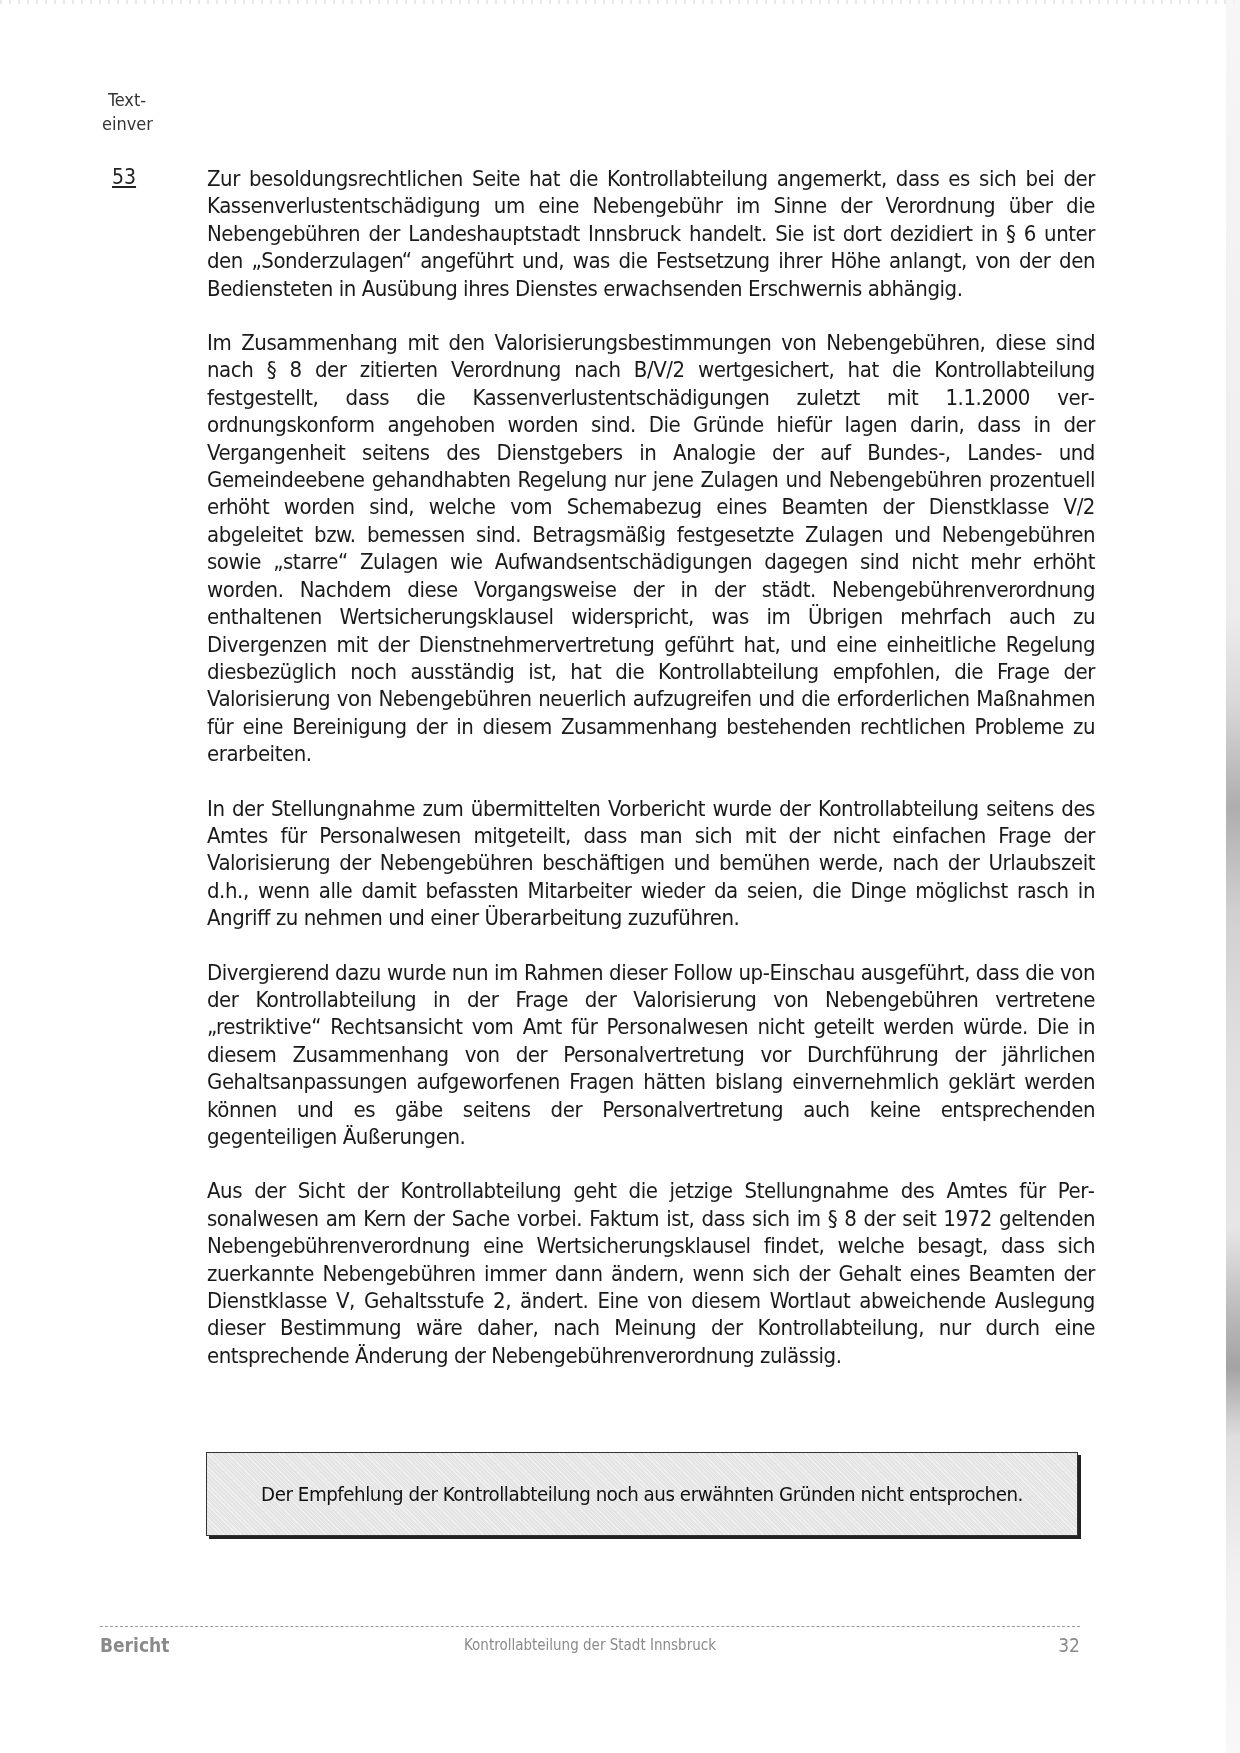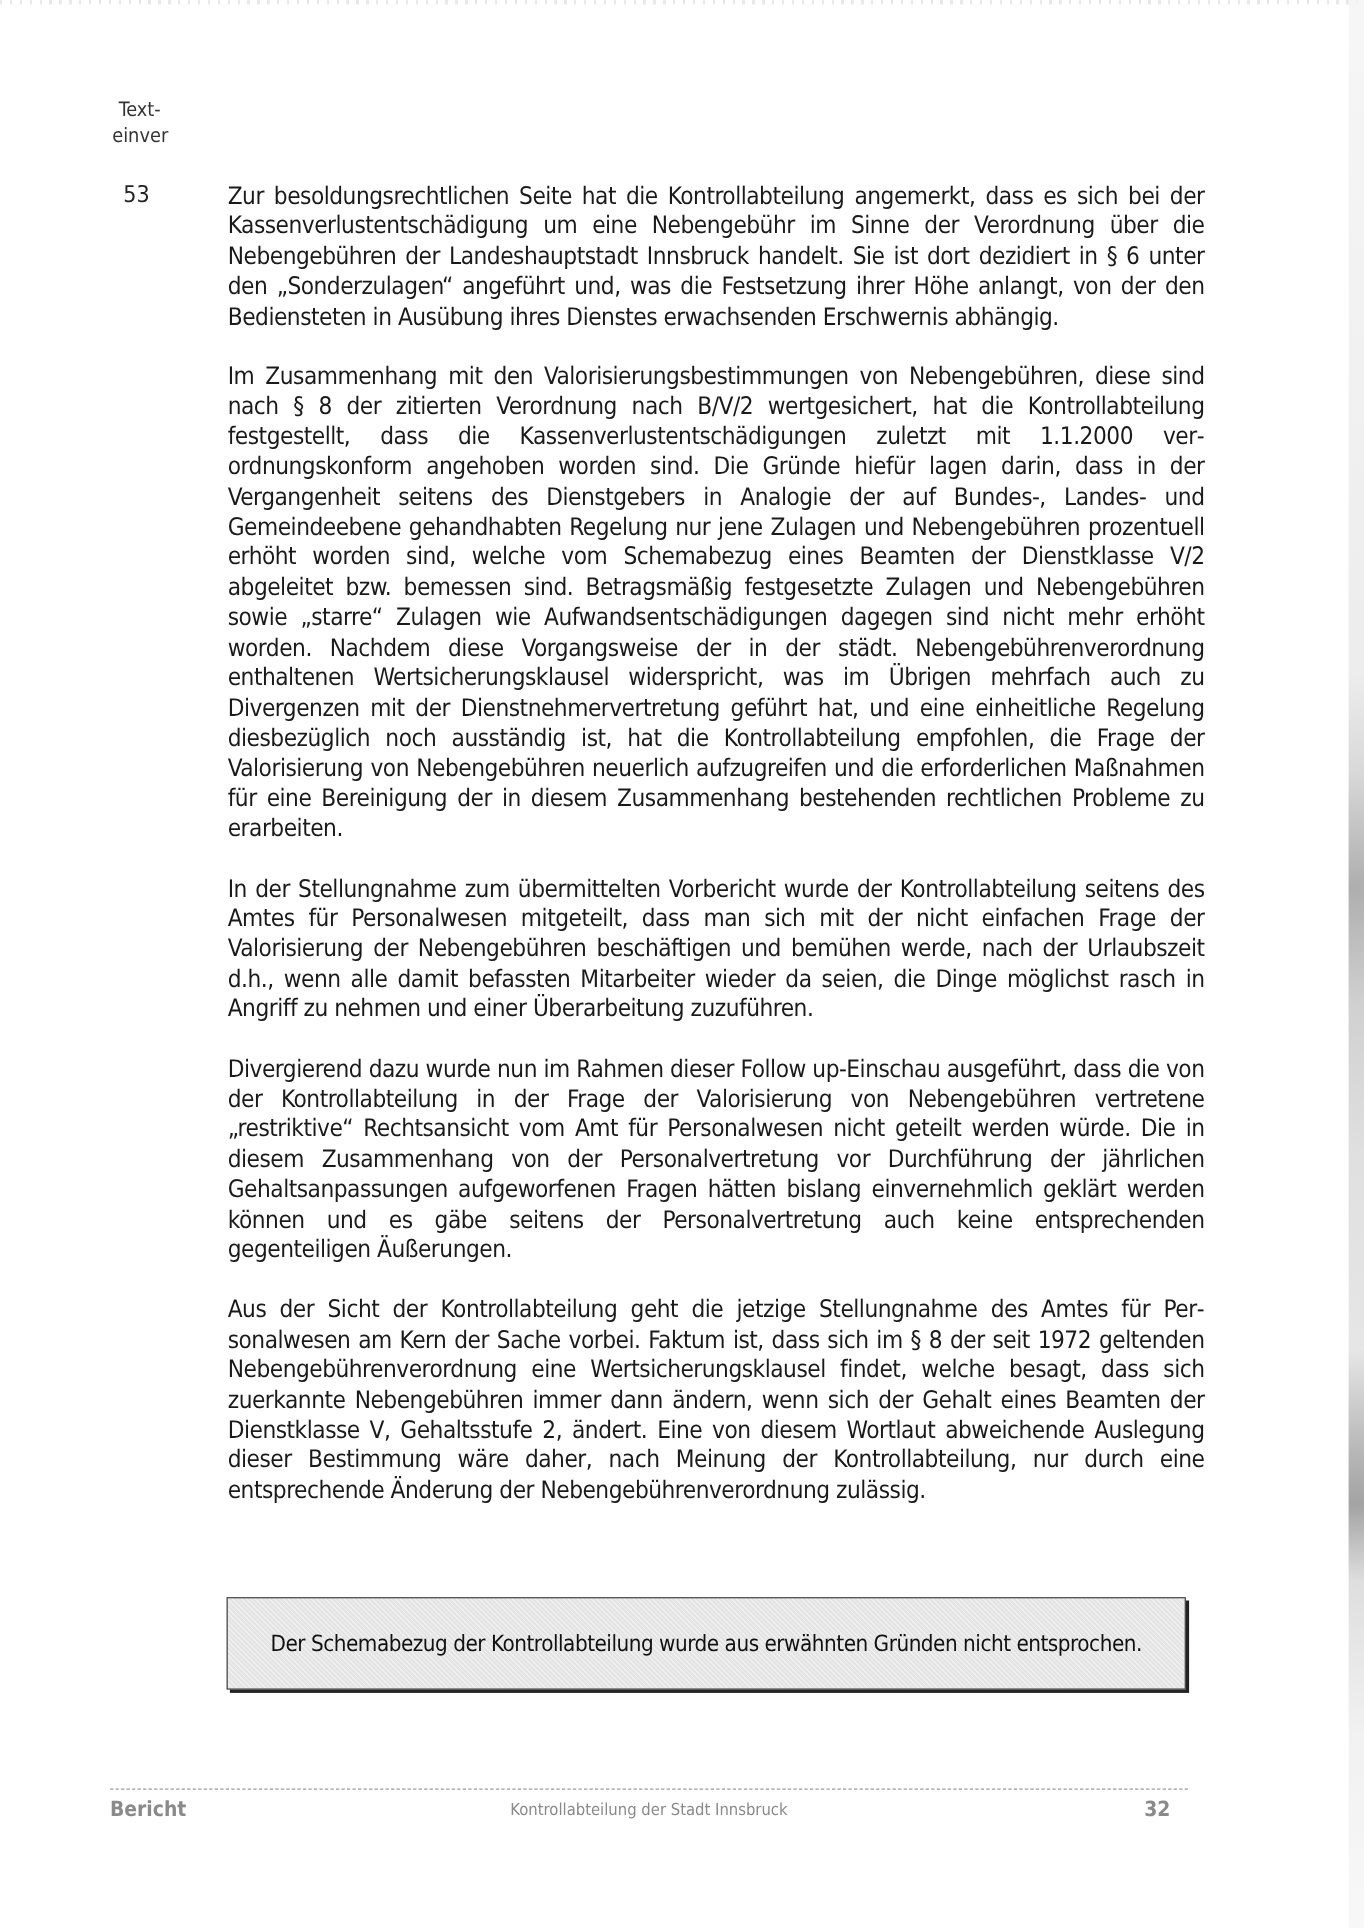--- a/index.html
+++ b/index.html
@@ -46,20 +46,21 @@
       text-align: center;
       width: 50px;
     }
     .para-number {
       position: absolute;
       left: 112px;
       top: 164px;
       font-size: 21px;
       line-height: 27px;
       color: #222;
+      text-decoration: underline;
     }
     .body-text {
       position: absolute;
       left: 207px;
       top: 165px;
       width: 888px;
       font-size: 22px;
       line-height: 27.4px;
       text-align: justify;
       hyphens: manual;
@@ -105,21 +106,21 @@
       left: 100px;
       top: 1632px;
       width: 980px;
       height: 26px;
       font-size: 19px;
       line-height: 26px;
       color: #8a8a8a;
     }
     .footer-left { position: absolute; left: 0; top: 0; font-weight: bold; }
     .footer-center { position: absolute; left: 0; width: 980px; text-align: center; top: 0; font-size: 15px; }
-    .footer-right { position: absolute; right: 16px; top: 0; font-weight: bold; }
+    .footer-right { position: absolute; right: 0; top: 0; }
   </style>
 </head>
 <body>
 
 <div class="scan-edge-top"></div>
 <div class="scan-edge-right"></div>
 
 <div class="textziffer-label">
   <div>Text-</div>
   <div>einver</div>
@@ -129,21 +130,21 @@
 
 <div class="body-text">
   <p>Zur besoldungsrechtlichen Seite hat die Kontrollabteilung angemerkt, dass es sich bei der Kassenverlustentschädigung um eine Nebengebühr im Sinne der Verordnung über die Nebengebühren der Landeshauptstadt Innsbruck handelt. Sie ist dort dezidiert in § 6 unter den „Sonderzulagen“ angeführt und, was die Festsetzung ihrer Höhe an­langt, von der den Bediensteten in Ausübung ihres Dienstes erwachsenden Erschwer­nis abhängig.</p>
   <p>Im Zusammenhang mit den Valorisierungsbestimmungen von Nebengebühren, diese sind nach § 8 der zitierten Verordnung nach B/V/2 wertgesichert, hat die Kontrollab­teilung festgestellt, dass die Kassenverlustentschädigungen zuletzt mit 1.1.2000 ver­ordnungskonform angehoben worden sind. Die Gründe hiefür lagen darin, dass in der Vergangenheit seitens des Dienstgebers in Analogie der auf Bundes-, Landes- und Gemeindeebene gehandhabten Regelung nur jene Zulagen und Nebengebühren pro­zentuell erhöht worden sind, welche vom Schemabezug eines Beamten der Dienst­klasse V/2 abgeleitet bzw. bemessen sind. Betragsmäßig festgesetzte Zulagen und Nebengebühren sowie „starre“ Zulagen wie Aufwandsentschädigungen dagegen sind nicht mehr erhöht worden. Nachdem diese Vorgangsweise der in der städt. Nebenge­bührenverordnung enthaltenen Wertsicherungsklausel widerspricht, was im Übrigen mehrfach auch zu Divergenzen mit der Dienstnehmervertretung geführt hat, und eine einheitliche Regelung diesbezüglich noch ausständig ist, hat die Kontrollabteilung empfohlen, die Frage der Valorisierung von Nebengebühren neuerlich aufzugreifen und die erforderlichen Maßnahmen für eine Bereinigung der in diesem Zusammen­hang bestehenden rechtlichen Probleme zu erarbeiten.</p>
   <p>In der Stellungnahme zum übermittelten Vorbericht wurde der Kontrollabteilung sei­tens des Amtes für Personalwesen mitgeteilt, dass man sich mit der nicht einfachen Frage der Valorisierung der Nebengebühren beschäftigen und bemühen werde, nach der Urlaubszeit d.h., wenn alle damit befassten Mitarbeiter wieder da seien, die Dinge möglichst rasch in Angriff zu nehmen und einer Überarbeitung zuzuführen.</p>
   <p>Divergierend dazu wurde nun im Rahmen dieser Follow up-Einschau ausgeführt, dass die von der Kontrollabteilung in der Frage der Valorisierung von Nebengebühren ver­tretene „restriktive“ Rechtsansicht vom Amt für Personalwesen nicht geteilt werden würde. Die in diesem Zusammenhang von der Personalvertretung vor Durchführung der jährlichen Gehaltsanpassungen aufgeworfenen Fragen hätten bislang einver­nehmlich geklärt werden können und es gäbe seitens der Personalvertretung auch keine entsprechenden gegenteiligen Äußerungen.</p>
   <p>Aus der Sicht der Kontrollabteilung geht die jetzige Stellungnahme des Amtes für Per­sonalwesen am Kern der Sache vorbei. Faktum ist, dass sich im § 8 der seit 1972 gel­tenden Nebengebührenverordnung eine Wertsicherungsklausel findet, welche besagt, dass sich zuerkannte Nebengebühren immer dann ändern, wenn sich der Gehalt ei­nes Beamten der Dienstklasse V, Gehaltsstufe 2, ändert. Eine von diesem Wortlaut abweichende Auslegung dieser Bestimmung wäre daher, nach Meinung der Kontroll­abteilung, nur durch eine entsprechende Änderung der Nebengebührenverordnung zulässig.</p>
 </div>
 
 <div class="conclusion-box">
-  <div class="conclusion-text">Der Schemabezug der Kontrollabteilung wurde aus erwähnten Gründen nicht ent­sprochen.</div>
+  <div class="conclusion-text">Der Empfehlung der Kontrollabteilung noch aus erwähnten Gründen nicht ent­sprochen.</div>
 </div>
 
 <div class="footer-rule"></div>
 <div class="footer">
   <span class="footer-left">Bericht</span>
   <span class="footer-center">Kontrollabteilung der Stadt Innsbruck</span>
   <span class="footer-right">32</span>
 </div>
 
 </body></html>

